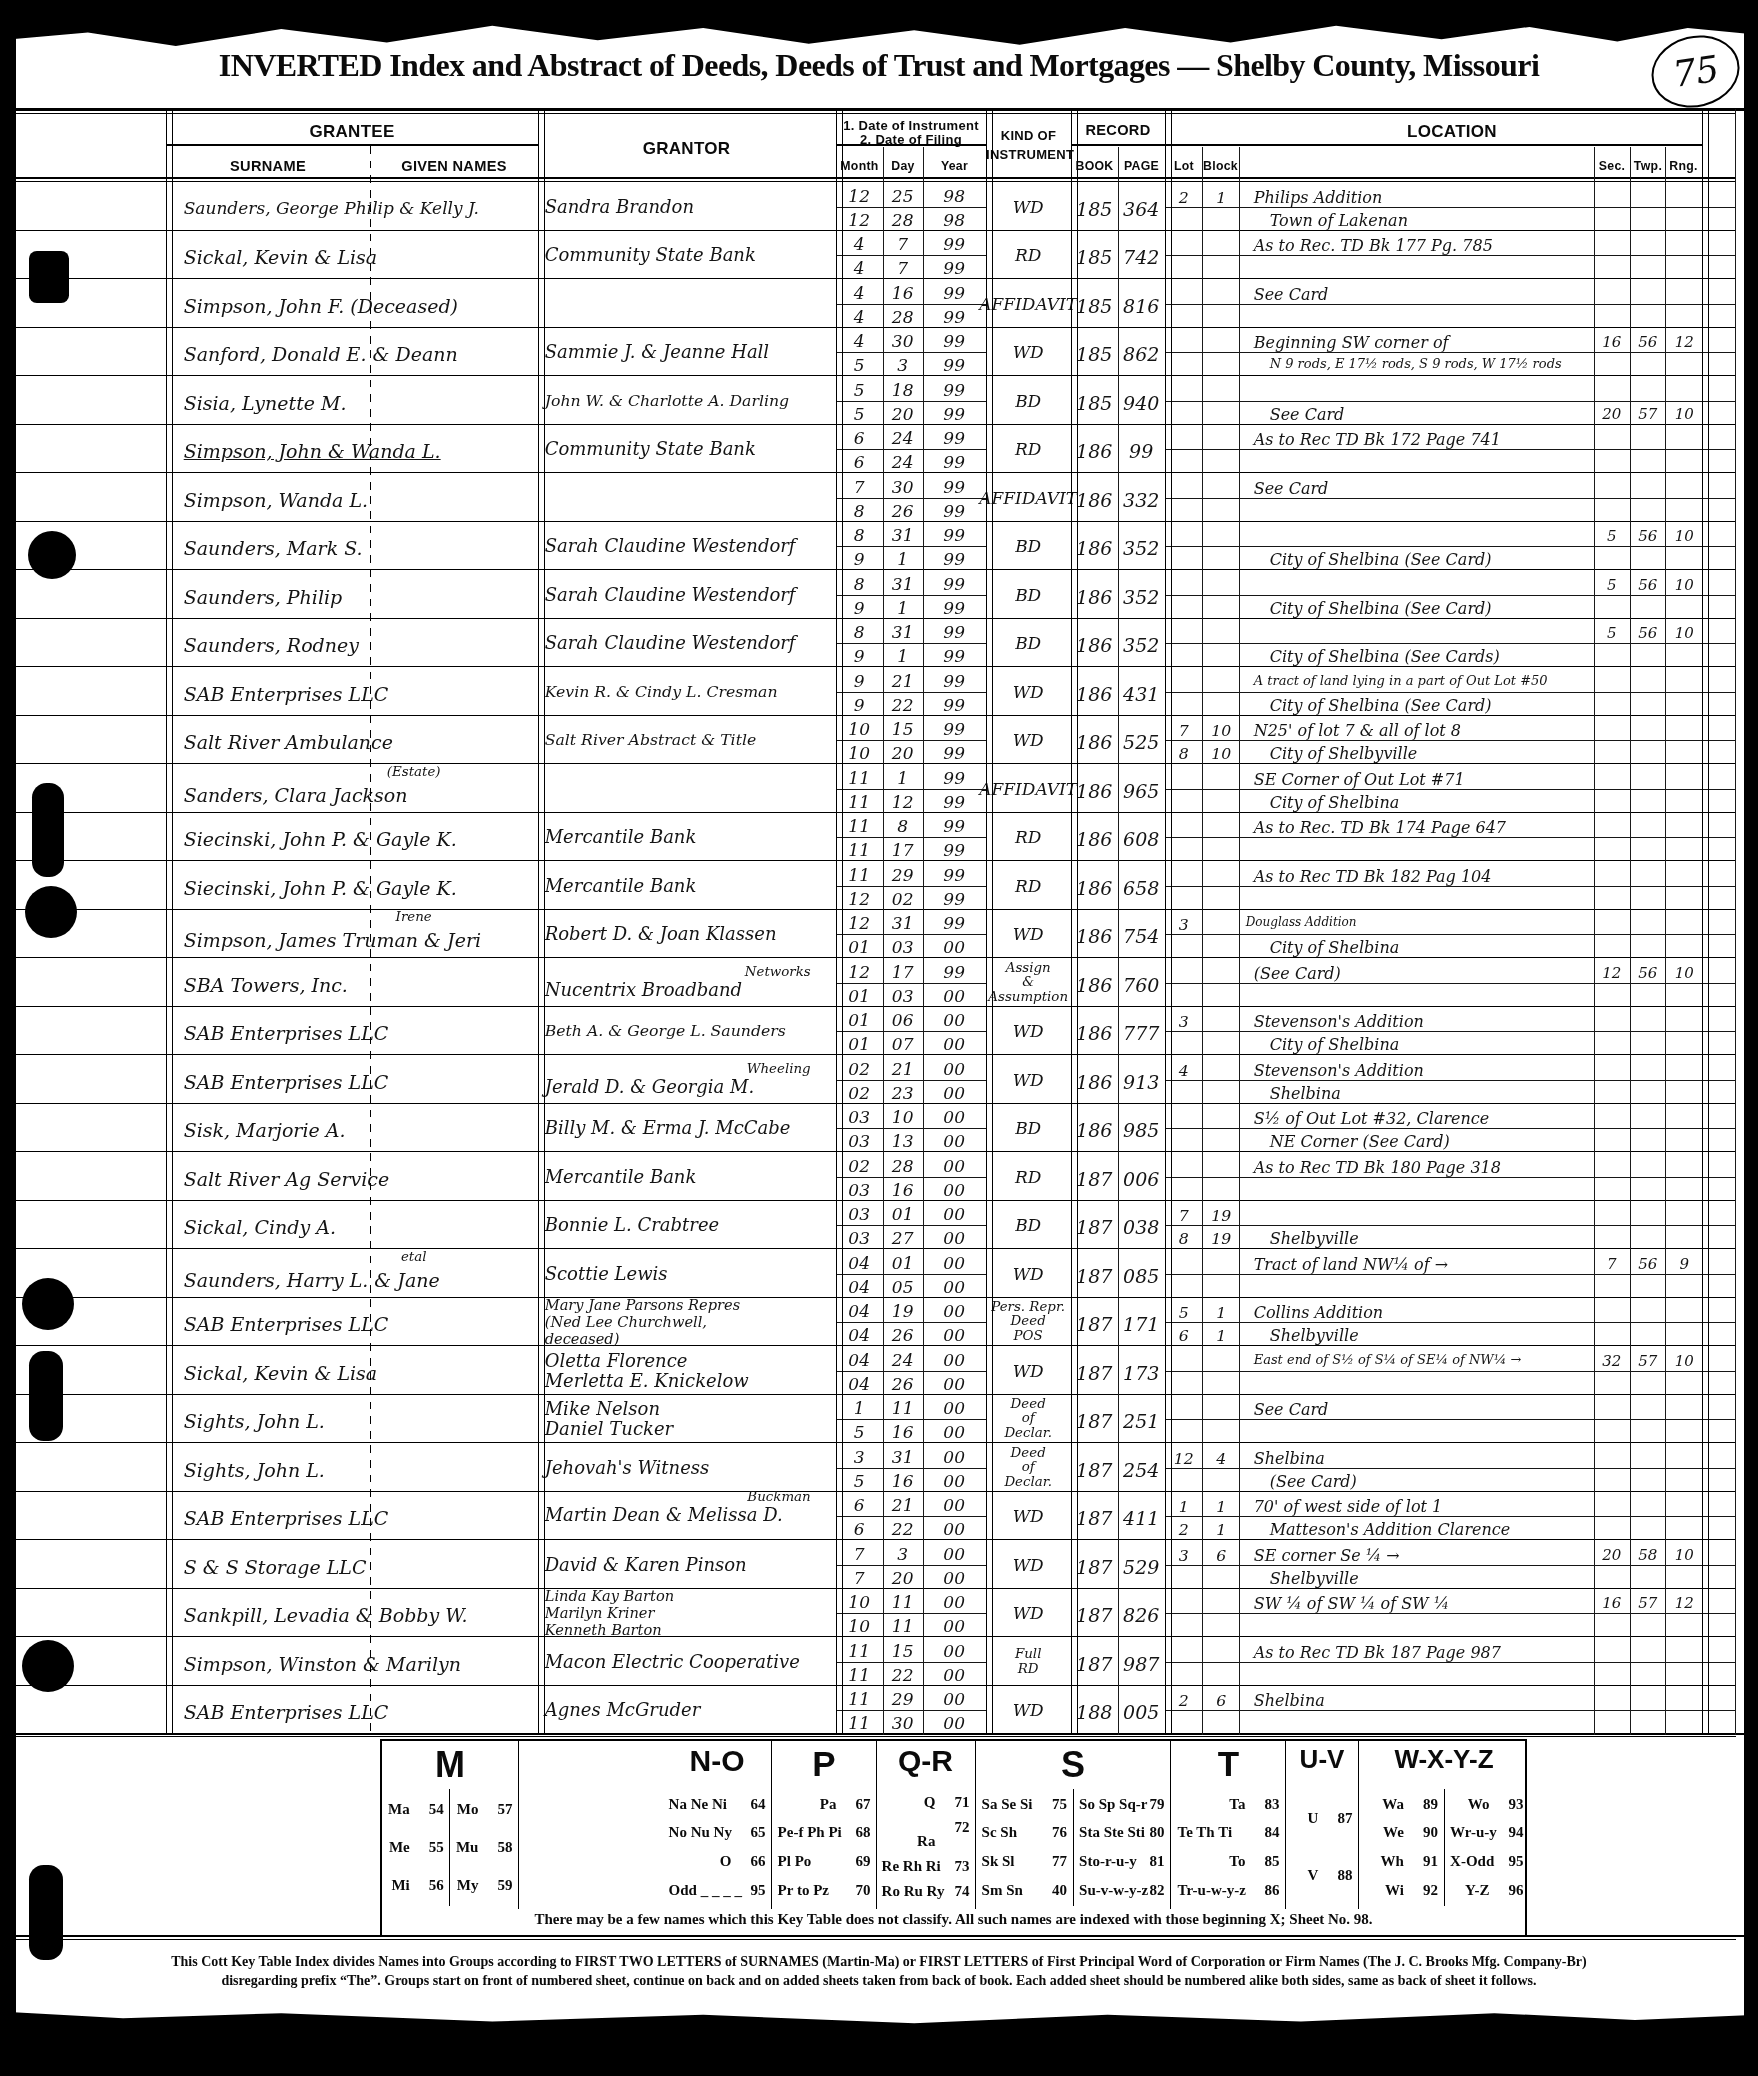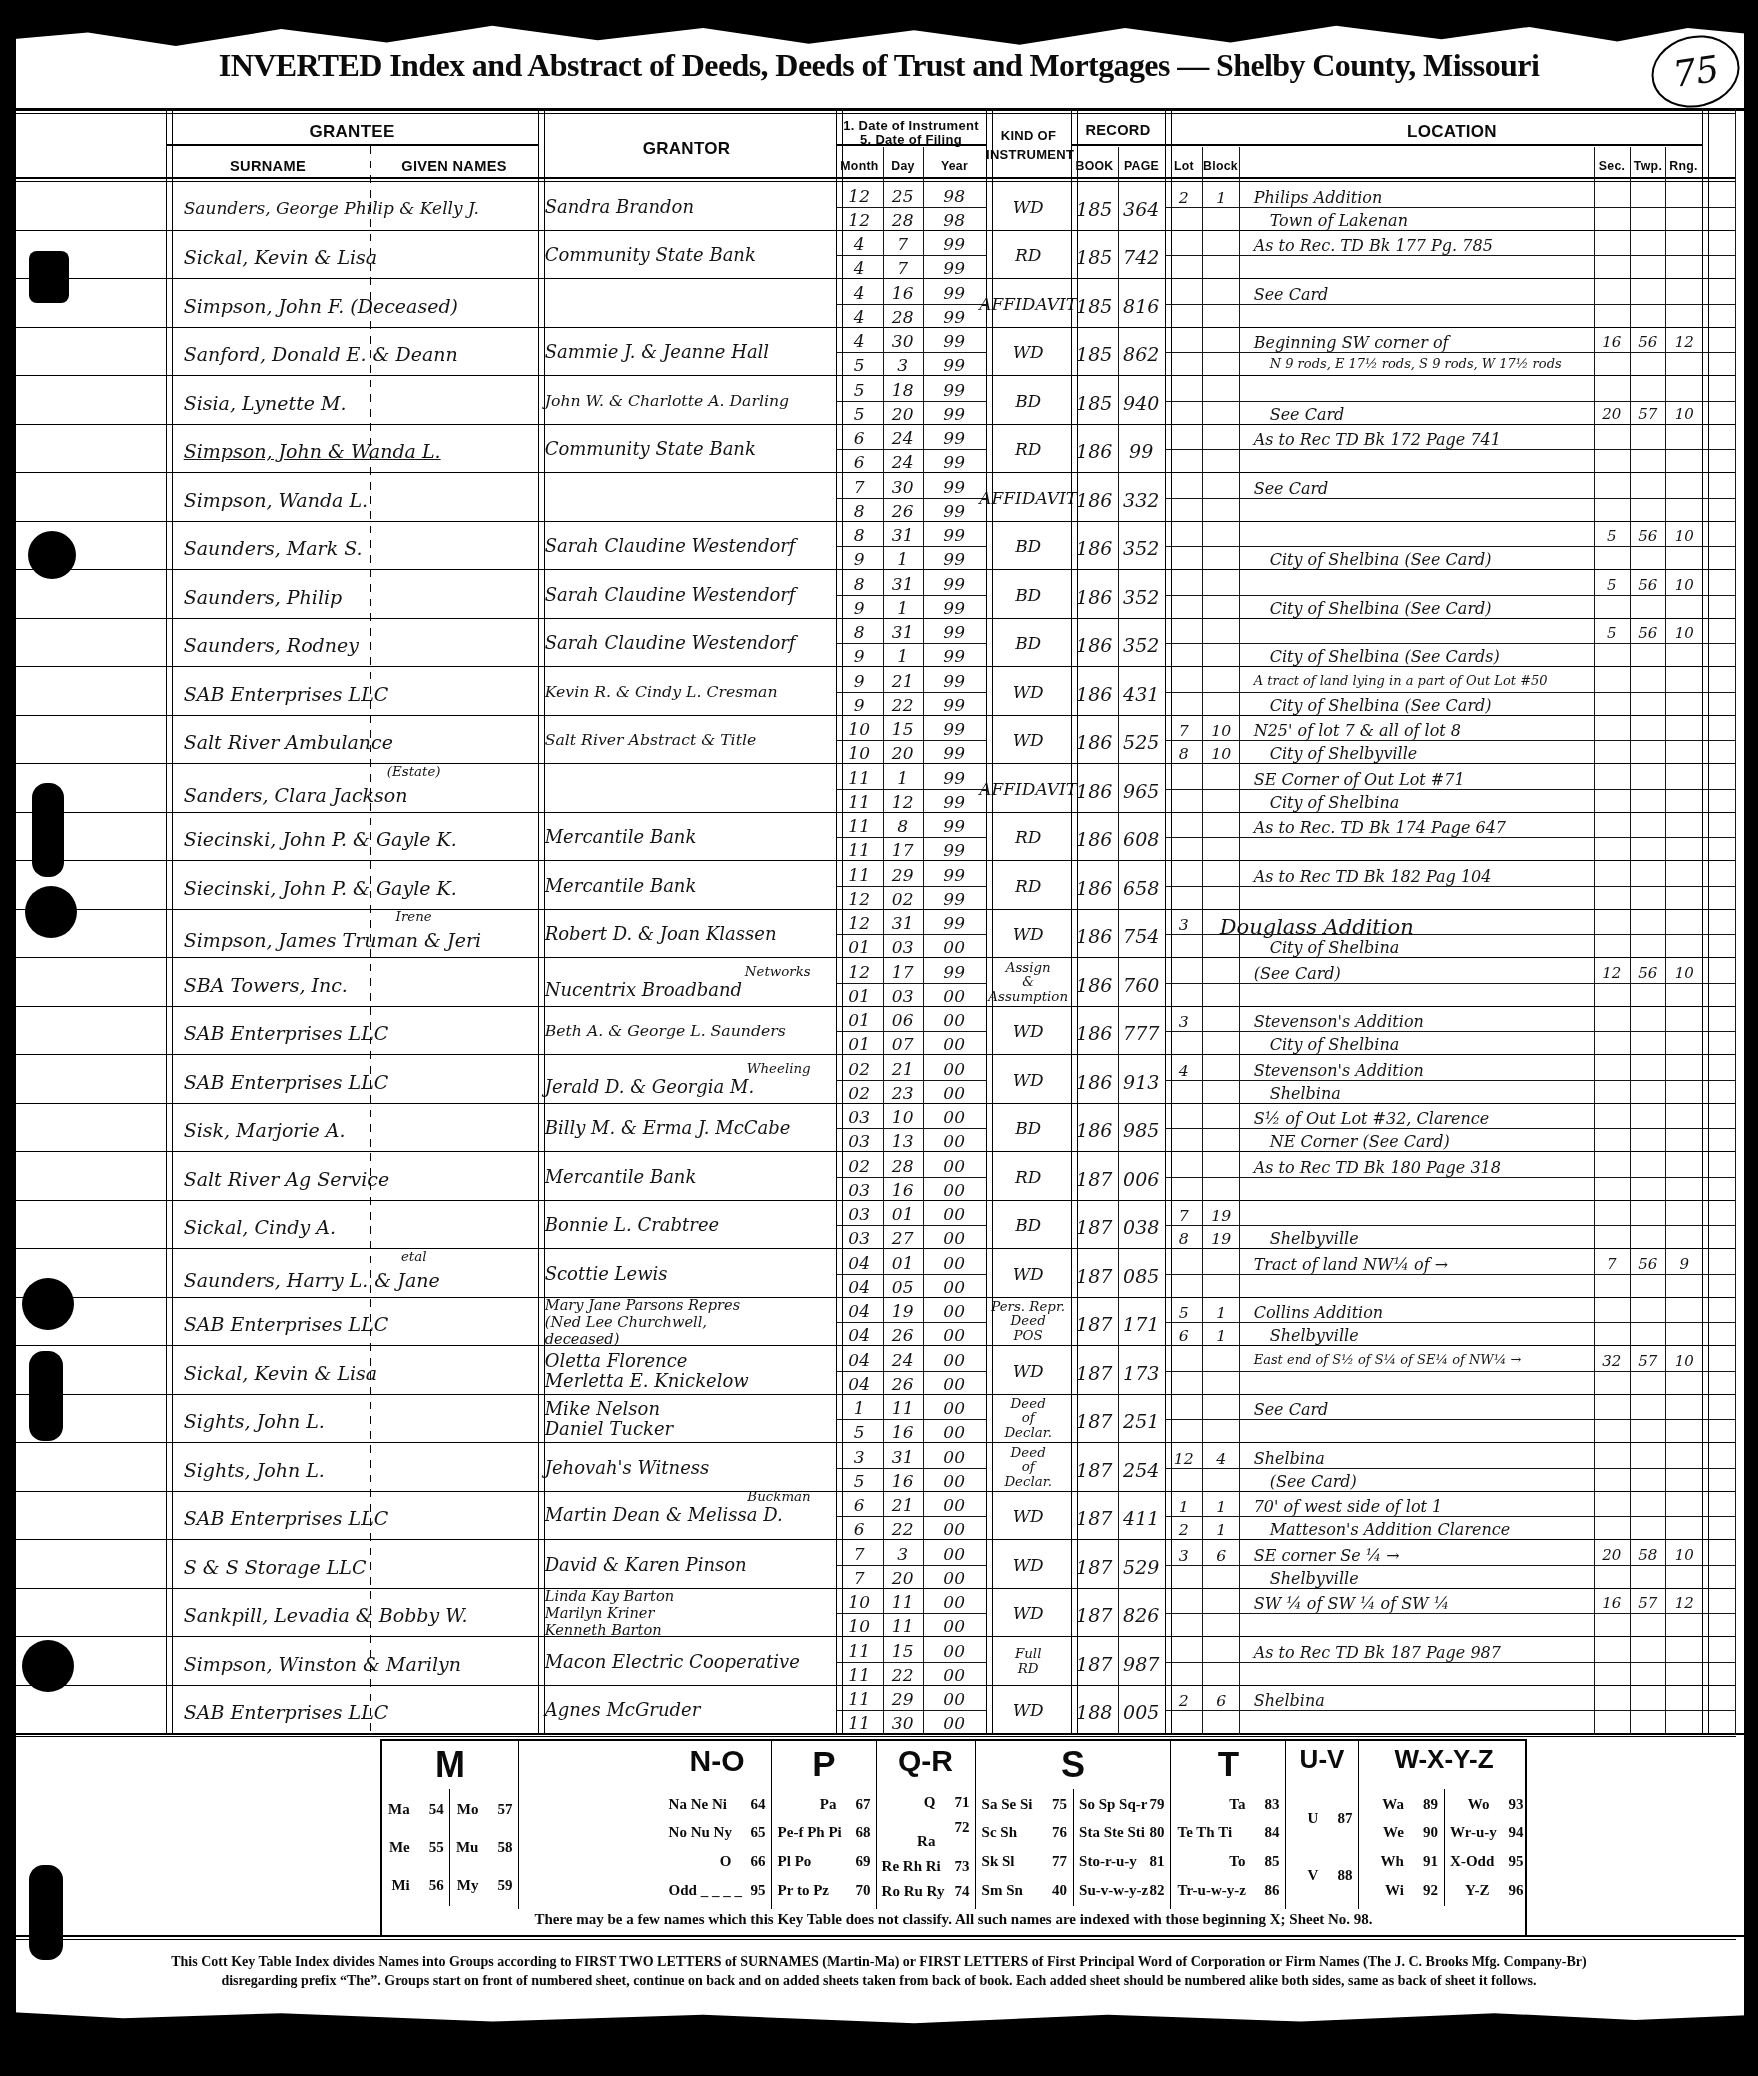--- a/index.html
+++ b/index.html
@@ -59,21 +59,21 @@
   <div id="title">INVERTED Index and Abstract of Deeds, Deeds of Trust and Mortgages — Shelby County, Missouri</div>
   <div id="sheet-circle">
     <span>75</span>
   </div>
 
   <div class="h-label" style="left:166px;width:372px;top:122px;font-size:17px;">GRANTEE</div>
   <div class="h-label" style="left:166px;width:204px;top:158px;font-size:14.6px;">SURNAME</div>
   <div class="h-label" style="left:370px;width:168px;top:158px;font-size:14.6px;">GIVEN NAMES</div>
   <div class="h-label" style="left:538px;width:297px;top:139px;font-size:17px;">GRANTOR</div>
   <div class="h-label" style="left:836px;width:150px;top:118px;font-size:13px;">1. Date of Instrument</div>
-  <div class="h-label" style="left:836px;width:150px;top:132px;font-size:13px;">5. Date of Filing</div>
+  <div class="h-label" style="left:836px;width:150px;top:132px;font-size:13px;">2. Date of Filing</div>
   <div class="h-label" style="left:836px;width:47px;top:159px;font-size:12.3px;">Month</div>
   <div class="h-label" style="left:883px;width:40px;top:159px;font-size:12.3px;">Day</div>
   <div class="h-label" style="left:923px;width:63px;top:159px;font-size:12.3px;">Year</div>
   <div class="h-label" style="left:986px;width:85px;top:128px;font-size:13px;">KIND OF</div>
   <div class="h-label" style="left:986px;width:85px;top:147px;font-size:13px;">INSTRUMENT</div>
   <div class="h-label" style="left:1071px;width:94px;top:122px;font-size:14.6px;">RECORD</div>
   <div class="h-label" style="left:1071px;width:47px;top:159px;font-size:12.3px;">BOOK</div>
   <div class="h-label" style="left:1118px;width:47px;top:159px;font-size:12.3px;">PAGE</div>
   <div class="h-label" style="left:1165px;width:38px;top:159px;font-size:12.3px;">Lot</div>
   <div class="h-label" style="left:1202px;width:37px;top:159px;font-size:12.3px;">Block</div>
@@ -429,21 +429,21 @@
         <div class="hw" style="position: absolute; left: 907px; width: 63px; top: 3.4px; font-size: 17px; text-align: center;">99</div>
         <div class="hw" style="position: absolute; left: 820px; width: 47px; top: 27px; font-size: 17px; text-align: center;">01</div>
         <div class="hw" style="position: absolute; left: 867px; width: 40px; top: 27px; font-size: 17px; text-align: center;">03</div>
         <div class="hw" style="position: absolute; left: 907px; width: 63px; top: 27px; font-size: 17px; text-align: center;">00</div>
         <div style="position: absolute; left: 970px; width: 85px; top: 0px; bottom: 0px; display: flex; flex-direction: column; justify-content: center; align-items: center; text-align: center;">
           <div class="hw" style="font-size: 17px; line-height: 18px; white-space: nowrap;">WD</div>
         </div>
         <div class="hw" style="position: absolute; left: 1055px; width: 47px; top: 14.6px; font-size: 19px; text-align: center;">186</div>
         <div class="hw" style="position: absolute; left: 1102px; width: 47px; top: 14.6px; font-size: 19px; text-align: center;">754</div>
         <div class="hw" style="position: absolute; left: 1149px; width: 38px; top: 4.5px; font-size: 15.7px; text-align: center;">3</div>
-        <div class="hw" style="position: absolute; left: 1204px; width: 336px; top: 4.5px; font-size: 21px;">Douglass Addition</div>
+        <div class="hw" style="position: absolute; left: 1230px; width: 336px; top: 4.5px; font-size: 12px;">Douglass Addition</div>
         <div class="hw" style="position: absolute; left: 1254px; width: 319px; top: 28px; font-size: 16px;">City of Shelbina</div>
       </div>
       <div class="row" style="top: 959px; height: 47px;">
         <div style="left: 820px; width: 150px; top: 50%; height: 1.1px; background: rgb(22, 22, 22); position: absolute;"></div>
         <div style="left: 1149px; width: 571px; top: 50%; height: 1.1px; background: rgb(22, 22, 22); position: absolute;"></div>
         <div class="hw" style="position: absolute; left: 168px; width: 353px; top: 14.6px; font-size: 19px;">SBA Towers, Inc.</div>
         <div style="position: absolute; left: 529px; width: 283px; top: 0px; bottom: 0px; display: flex; flex-direction: column; justify-content: center;">
           <div class="hw" style="font-size: 13.4px; text-align: right; padding-right: 17px; line-height: 14.6px;">Networks</div>
           <div class="hw" style="font-size: 18px; line-height: 20px;">Nucentrix Broadband</div>
         </div>

